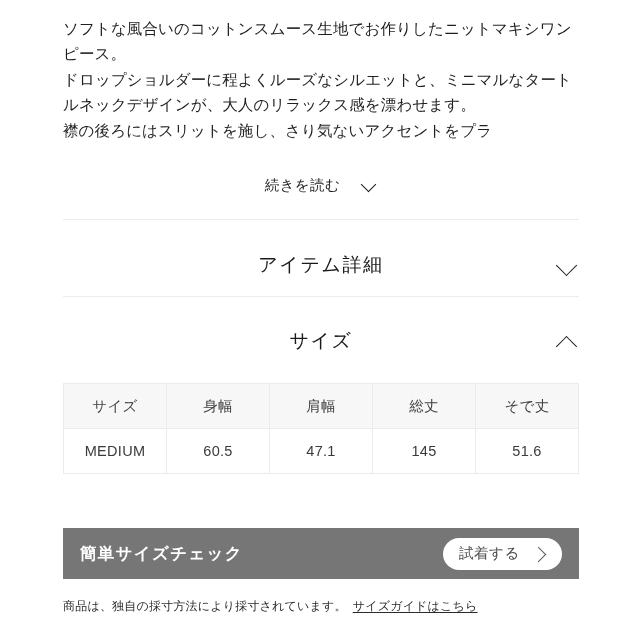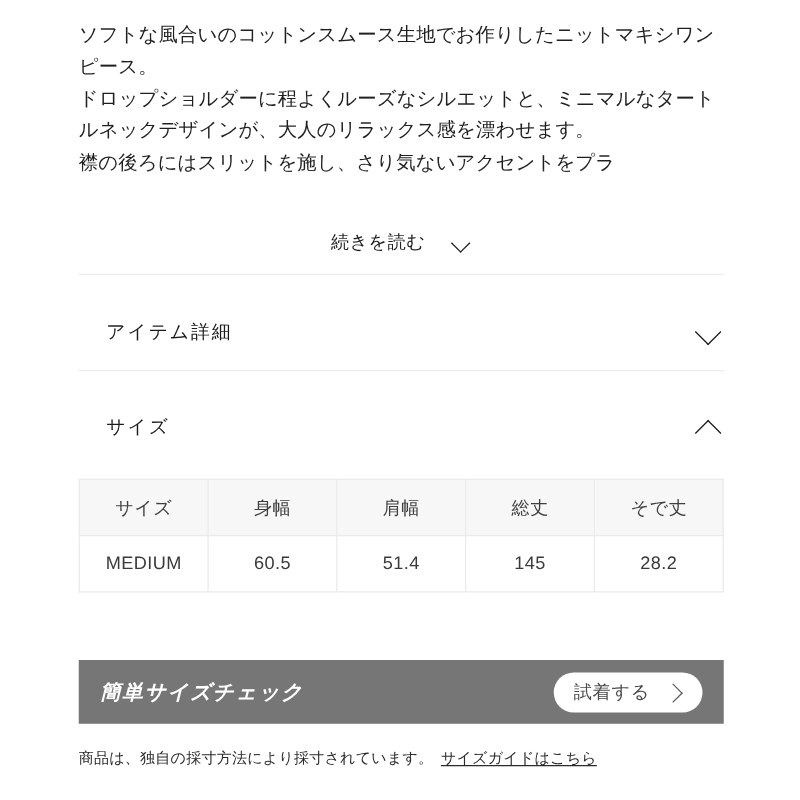--- a/index.html
+++ b/index.html
@@ -49,21 +49,21 @@
     right: 0;
     bottom: 0;
     height: 34px;
     background: linear-gradient(to bottom, rgba(255,255,255,0) 0%, rgba(255,255,255,0.72) 55%, rgba(255,255,255,0.90) 100%);
     pointer-events: none;
   }
   .readmore {
     margin-top: 8px;
     height: 34px;
     display: flex;
-    align-items: center;
+    align-items: flex-start;
     justify-content: center;
     gap: 22px;
     cursor: pointer;
     user-select: none;
   }
   .readmore-label {
     font-size: 14.5px;
     color: #1f1f1f;
     letter-spacing: 0.4px;
   }
@@ -125,21 +125,22 @@
     left: 63px;
     width: 516px;
     height: 56px;
     display: flex;
     align-items: center;
     cursor: pointer;
     user-select: none;
   }
   .accordion-title {
     flex: 1;
-    font-size: 15px;
+    text-align: center;
+    font-size: 19px;
     letter-spacing: 1.6px;
     color: #1a1a1a;
     padding-left: 22px;
   }
   .accordion-icon {
     width: 22px;
     display: flex;
     justify-content: flex-end;
     align-items: center;
   }
@@ -184,21 +185,20 @@
     justify-content: space-between;
     padding: 0 17px;
     box-sizing: border-box;
     cursor: pointer;
   }
   .cta-title {
     color: #ffffff;
     font-size: 16.5px;
     font-weight: bold;
     letter-spacing: 1.3px;
-    font-style: italic;
   }
   .cta-pill {
     background: #ffffff;
     border-radius: 999px;
     height: 32px;
     min-width: 118px;
     display: flex;
     align-items: center;
     justify-content: center;
     gap: 11px;
@@ -274,23 +274,23 @@
         <th>身幅</th>
         <th>肩幅</th>
         <th>総丈</th>
         <th>そで丈</th>
       </tr>
     </thead>
     <tbody>
       <tr>
         <td>MEDIUM</td>
         <td>60.5</td>
-        <td>51.4</td>
+        <td>47.1</td>
         <td>145</td>
-        <td>28.2</td>
+        <td>51.6</td>
       </tr>
     </tbody>
   </table>
 
   <div class="cta-banner">
     <span class="cta-title">簡単サイズチェック</span>
     <span class="cta-pill">
       <span class="cta-pill-label">試着する</span>
       <span class="chev right light"></span>
     </span>

